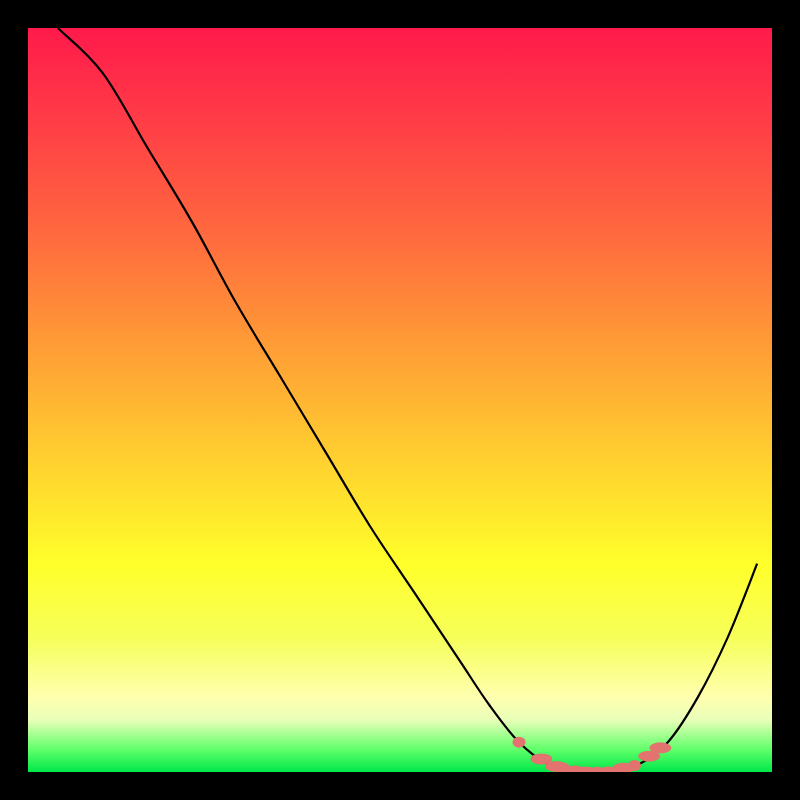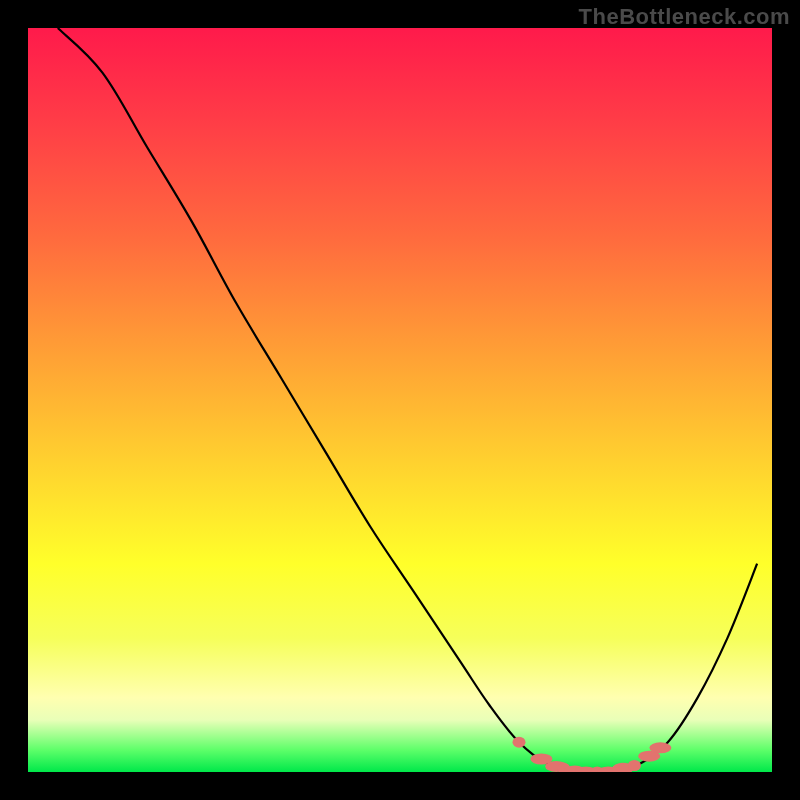--- a/index.html
+++ b/index.html
@@ -65,21 +65,20 @@
   .marker {
     fill: #e2736e;
     stroke: none;
   }
 </style>
 </head>
 <body>
 
 <div class="frame">
 
-  <div class="watermark">TheBottleneck.com</div>
 
   <div class="plot-area">
     <div class="gradient"></div>
 
     <svg class="curve" viewBox="0 0 744 744" preserveAspectRatio="none">
       <path id="curve-path" class="curve-path" d="M 29.8 0.0 C 37.8 8.0, 58.3 23.2, 74.4 44.6 C 90.5 66.1, 103.0 92.3, 119.0 119.0 C 135.1 145.8, 147.6 165.3, 163.7 193.4 C 179.8 221.6, 192.2 247.2, 208.3 275.3 C 224.4 303.4, 236.9 322.9, 253.0 349.7 C 269.0 376.5, 281.5 397.3, 297.6 424.1 C 313.7 450.9, 326.2 473.0, 342.2 498.5 C 358.3 523.9, 370.8 541.3, 386.9 565.4 C 403.0 589.5, 418.1 612.3, 431.5 632.4 C 444.9 652.5, 450.6 662.3, 461.3 677.0 C 472.0 691.8, 480.3 703.5, 491.0 714.2 C 501.8 725.0, 510.1 731.2, 520.8 736.6 C 531.5 741.9, 539.8 742.7, 550.6 744.0 C 561.3 745.3, 569.6 745.3, 580.3 744.0 C 591.0 742.7, 599.4 741.9, 610.1 736.6 C 620.8 731.2, 629.1 726.3, 639.8 714.2 C 650.6 702.2, 658.9 688.3, 669.6 669.6 C 680.3 650.9, 688.6 634.2, 699.4 610.1 C 710.1 586.0, 723.8 549.1, 729.1 535.7"></path>
       <g id="markers">
           <ellipse cx="491.0" cy="714.2" rx="6.5" ry="5.5" class="marker"></ellipse>
           <ellipse cx="513.4" cy="731.0" rx="11" ry="5.5" class="marker"></ellipse>
           <ellipse cx="528.2" cy="738.4" rx="11" ry="5.5" class="marker"></ellipse>

